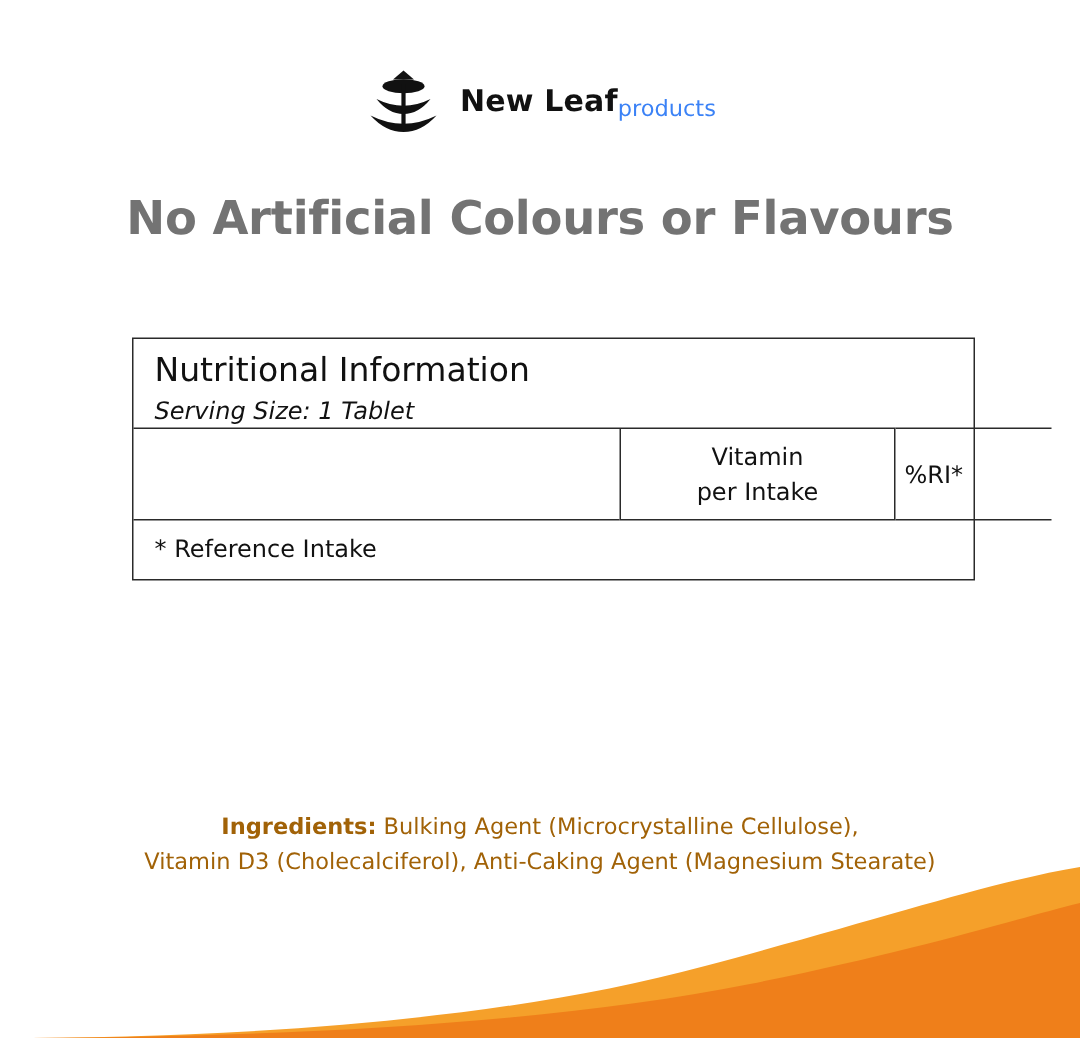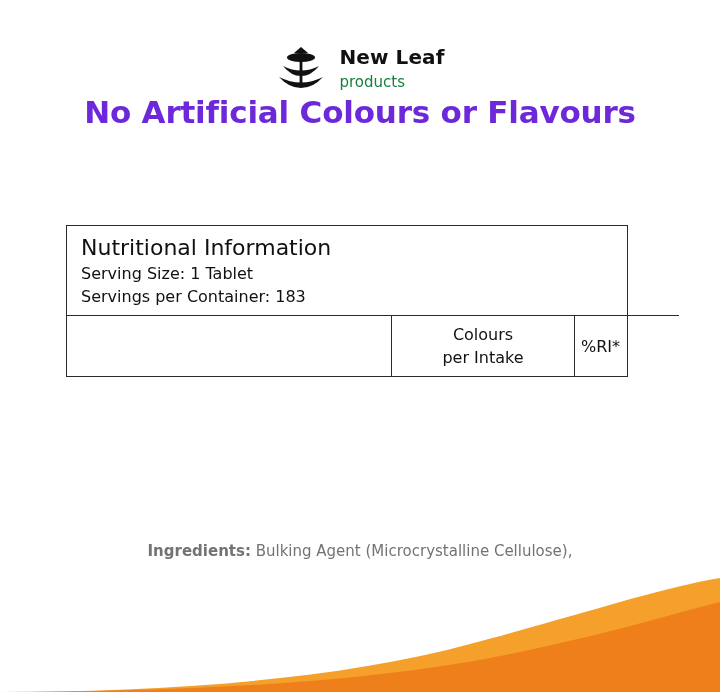--- a/index.html
+++ b/index.html
@@ -24,63 +24,65 @@
     gap: 12px;
     padding-top: 42px;
   }
   .brand-mark {
     width: 52px;
     height: 52px;
     display: block;
   }
   .brand-words {
     display: flex;
-    flex-direction: column;
+    flex-direction: row;
     line-height: 1;
   }
   .brand-name {
     font-size: 20px;
     font-weight: bold;
     color: #111111;
     letter-spacing: 0.1px;
   }
   .brand-sub {
     font-size: 15px;
-    color: #15803d;
+    color: #3b82f6;
     margin-top: 8px;
   }
 
   
   .headline {
     text-align: center;
     font-size: 31px;
     font-weight: bold;
-    color: #6d28d9;
+    color: #737373;
+    margin-top: 34px;
     letter-spacing: -0.2px;
   }
 
   
   .panel {
     position: absolute;
-    left: 66px;
+    left: 88px;
     top: 225px;
     width: 562px;
     border: 1.5px solid #2a2a2a;
     box-sizing: border-box;
     background: #ffffff;
   }
   .panel-title {
     font-size: 22px;
     padding: 9px 14px 2px 14px;
     color: #111111;
   }
   .panel-line {
     font-size: 16px;
     padding: 2px 14px;
     color: #111111;
+    font-style: italic;
   }
   .panel-line.last {
     padding-bottom: 9px;
   }
 
   table.nutri {
     width: 100%;
     border-collapse: collapse;
     table-layout: fixed;
   }
@@ -101,21 +103,21 @@
 
   
   .ingredients {
     position: absolute;
     left: 0;
     right: 0;
     top: 540px;
     text-align: center;
     font-size: 15px;
     line-height: 1.5;
-    color: #737373;
+    color: #a16207;
     padding: 0 56px;
     box-sizing: border-box;
   }
   .ingredients b { font-weight: bold; }
 
   
   .swoosh {
     position: absolute;
     left: 0;
     bottom: 0;
@@ -141,37 +143,40 @@
     <span class="brand-name">New Leaf</span>
     <span class="brand-sub">products</span>
   </span>
 </div>
 
 <div class="headline">No Artificial Colours or Flavours</div>
 
 <div class="panel">
   <div class="panel-title">Nutritional Information</div>
   <div class="panel-line">Serving Size: 1 Tablet</div>
-  <div class="panel-line last">Servings per Container: 183</div>
 
   <table class="nutri">
     <tbody>
       <tr>
         <td class="col-name"></td>
         <td class="col-amt">
-          <div class="amt-head">Colours</div>
+          <div class="amt-head">Vitamin</div>
           <div class="amt-head">per Intake</div>
         </td>
         <td class="col-ri">%RI*</td>
+      </tr>
+      <tr>
+        <td class="footnote-cell" colspan="3">* Reference Intake</td>
       </tr>
     </tbody>
   </table>
 </div>
 
 <div class="ingredients">
   <span><b>Ingredients:</b>
   <span>Bulking Agent (Microcrystalline Cellulose),</span></span><br>
+  <span>Vitamin D3 (Cholecalciferol), Anti-Caking Agent (Magnesium Stearate)</span>
 </div>
 
 <svg class="swoosh" viewBox="0 0 720 120" preserveAspectRatio="none" xmlns="http://www.w3.org/2000/svg" aria-hidden="true">
   <path d="M0,120 C150,120 330,110 470,72 C590,40 660,16 720,6 L720,120 Z" fill="#F5A02A"></path>
   <path d="M0,120 C170,120 360,112 500,84 C610,62 672,42 720,30 L720,120 Z" fill="#EF7F1A"></path>
 </svg>
 
 </body></html>

